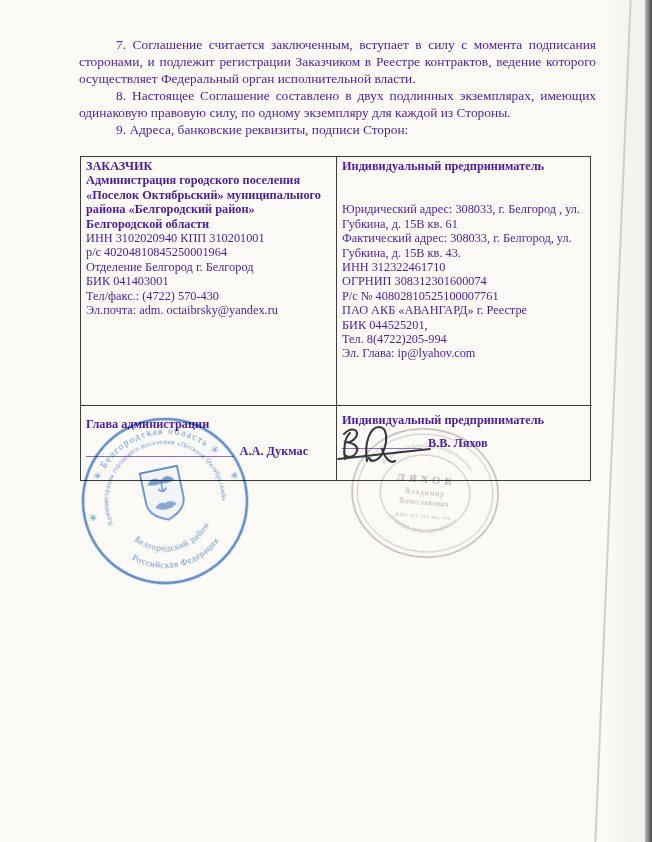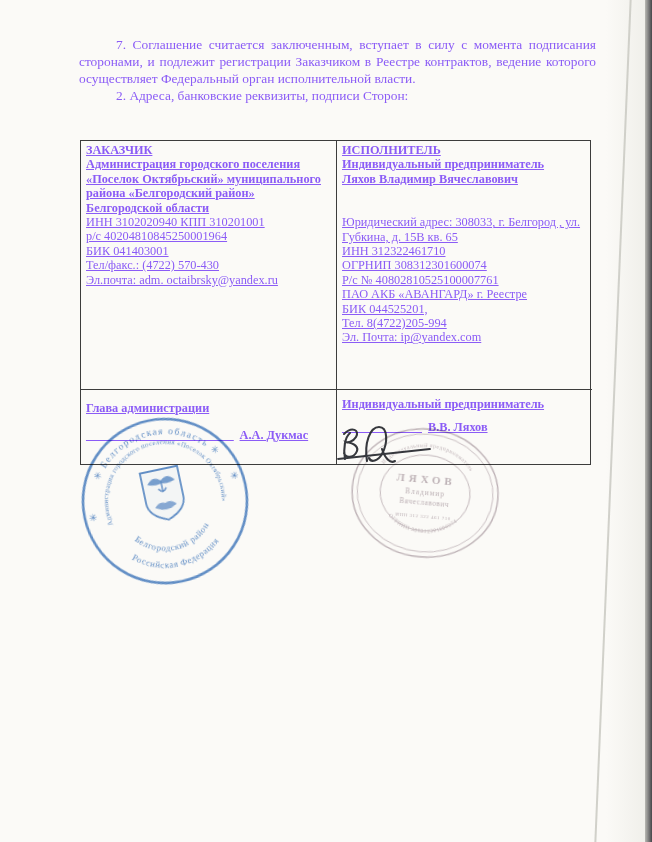--- a/index.html
+++ b/index.html
@@ -1,37 +1,37 @@
 <!DOCTYPE html>
 <html><head>
 <meta charset="utf-8">
 <style>
   html,body{margin:0;padding:0;background:#e8e8e4;}
   .paper{
     position:relative;width:652px;height:842px;margin:0 auto;
     background:#fbfaf7;overflow:hidden;
     font-family:"Liberation Serif","DejaVu Serif",serif;
-    color:#8b5cf6;
+    color:#4c1d95;
   }
   
   .scan-edge-line{position:absolute;left:612px;top:-6px;width:2px;height:854px;
     background:#c9c9c2;transform:rotate(2.4deg);opacity:.85;}
   .scan-right-band{position:absolute;right:0;top:0;bottom:0;width:46px;
     background:linear-gradient(to right,rgba(214,214,204,0),rgba(214,214,204,.35));}
   .scan-dark-edge{position:absolute;right:0;top:0;bottom:0;width:7px;
     background:linear-gradient(to right,#b9b9b4,#46464a);}
   
   .clauses{position:absolute;left:79px;top:37px;width:517px;
     font-size:13.4px;line-height:16.9px;text-align:justify;}
   .clauses p{margin:0;text-indent:37px;}
   .clauses p.short{text-align:left;}
   
-  .req-table{position:absolute;left:80px;top:140px;width:511px;
+  .req-table{position:absolute;left:80px;top:156px;width:511px;
     display:grid;grid-template-columns:256px 255px;grid-template-rows:249px 74px;
-    border:1.6px solid #3c3c3c;box-sizing:border-box;z-index:2;text-decoration:underline;}
+    border:1.6px solid #3c3c3c;box-sizing:border-box;z-index:2;}
   .cell{box-sizing:border-box;padding:2px 5px 0 5px;
     font-size:12.3px;line-height:14.4px;overflow:hidden;}
   .cell.c1{border-right:1.2px solid #3c3c3c;border-bottom:1.2px solid #3c3c3c;}
   .cell.c2{border-bottom:1.2px solid #3c3c3c;}
   .cell.s1{border-right:1.2px solid #3c3c3c;padding-top:11px;position:relative;}
   .cell.s2{padding-top:7px;position:relative;}
   .b{font-weight:bold;}
   .gap{height:29px;}
   .sigline{margin-top:13px;white-space:nowrap;}
   .sigline .nm{font-weight:bold;margin-left:6px;}
@@ -50,48 +50,49 @@
 <body>
 
 <div class="paper">
 
   <div class="scan-right-band"></div>
   <div class="scan-edge-line"></div>
   <div class="scan-dark-edge"></div>
 
   <div class="clauses">
     <p>7. Соглашение считается заключенным, вступает в силу с момента подписания сторонами, и подлежит регистрации Заказчиком в Реестре контрактов, ведение которого осуществляет Федеральный орган исполнительной власти.</p>
-    <p class="short">2. Адреса, банковские реквизиты, подписи Сторон:</p>
+    <p>8. Настоящее Соглашение составлено в двух подлинных экземплярах, имеющих одинаковую правовую силу, по одному экземпляру для каждой из Стороны.</p>
+    <p class="short">9. Адреса, банковские реквизиты, подписи Сторон:</p>
   </div>
 
   <div class="req-table">
 
     <div class="cell c1">
       <div class="b">ЗАКАЗЧИК</div>
       <div class="b">Администрация городского поселения «Поселок Октябрьский» муниципального района «Белгородский район» Белгородской области</div>
       <div>ИНН 3102020940 КПП 310201001</div>
       <div>р/с 40204810845250001964</div>
+      <div>Отделение Белгород г. Белгород</div>
       <div>БИК 041403001</div>
       <div>Тел/факс.: (4722) 570-430</div>
       <div>Эл.почта: adm. octaibrsky@yandex.ru</div>
     </div>
 
     <div class="cell c2">
-      <div class="b">ИСПОЛНИТЕЛЬ</div>
       <div class="b">Индивидуальный предприниматель</div>
-      <div class="b">Ляхов Владимир Вячеславович</div>
       <div class="gap"></div>
-      <div>Юридический адрес: 308033, г. Белгород , ул. Губкина, д. 15В кв. 65</div>
+      <div>Юридический адрес: 308033, г. Белгород , ул. Губкина, д. 15В кв. 61</div>
+      <div>Фактический адрес: 308033, г. Белгород, ул. Губкина, д. 15В кв. 43.</div>
       <div>ИНН 312322461710</div>
       <div>ОГРНИП 308312301600074</div>
       <div>Р/с № 40802810525100007761</div>
       <div>ПАО АКБ «АВАНГАРД» г. Реестре</div>
       <div>БИК 044525201,</div>
       <div>Тел. 8(4722)205-994</div>
-      <div>Эл. Почта: ip@yandex.com</div>
+      <div>Эл. Глава: ip@lyahov.com</div>
     </div>
 
     <div class="cell s1">
       <div class="b">Глава администрации</div>
       <div class="sigline">
         <span>________________________</span><span class="nm">А.А. Дукмас</span>
       </div>
     </div>
 
     <div class="cell s2">

